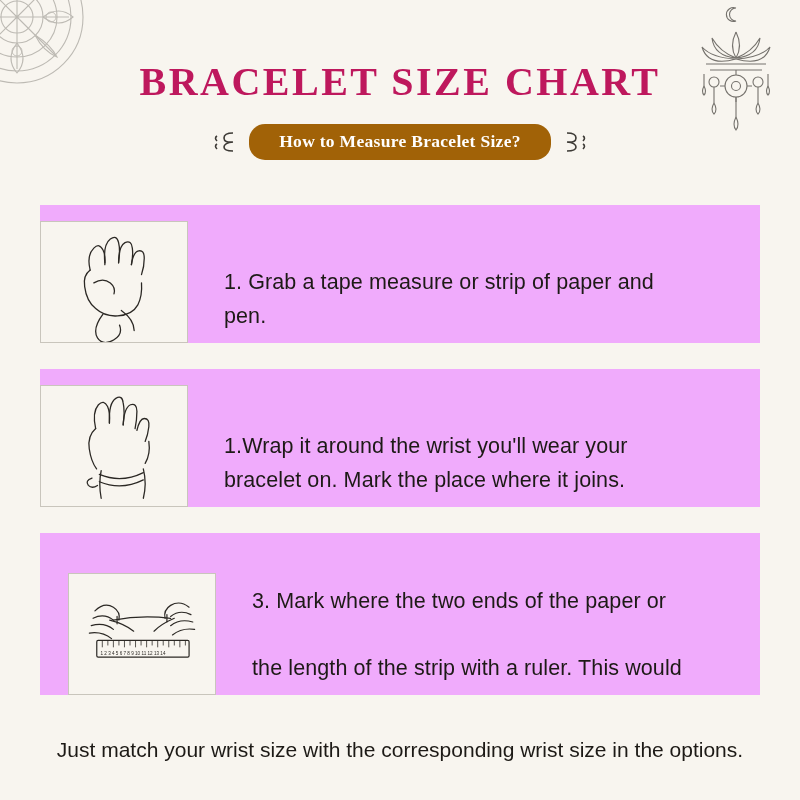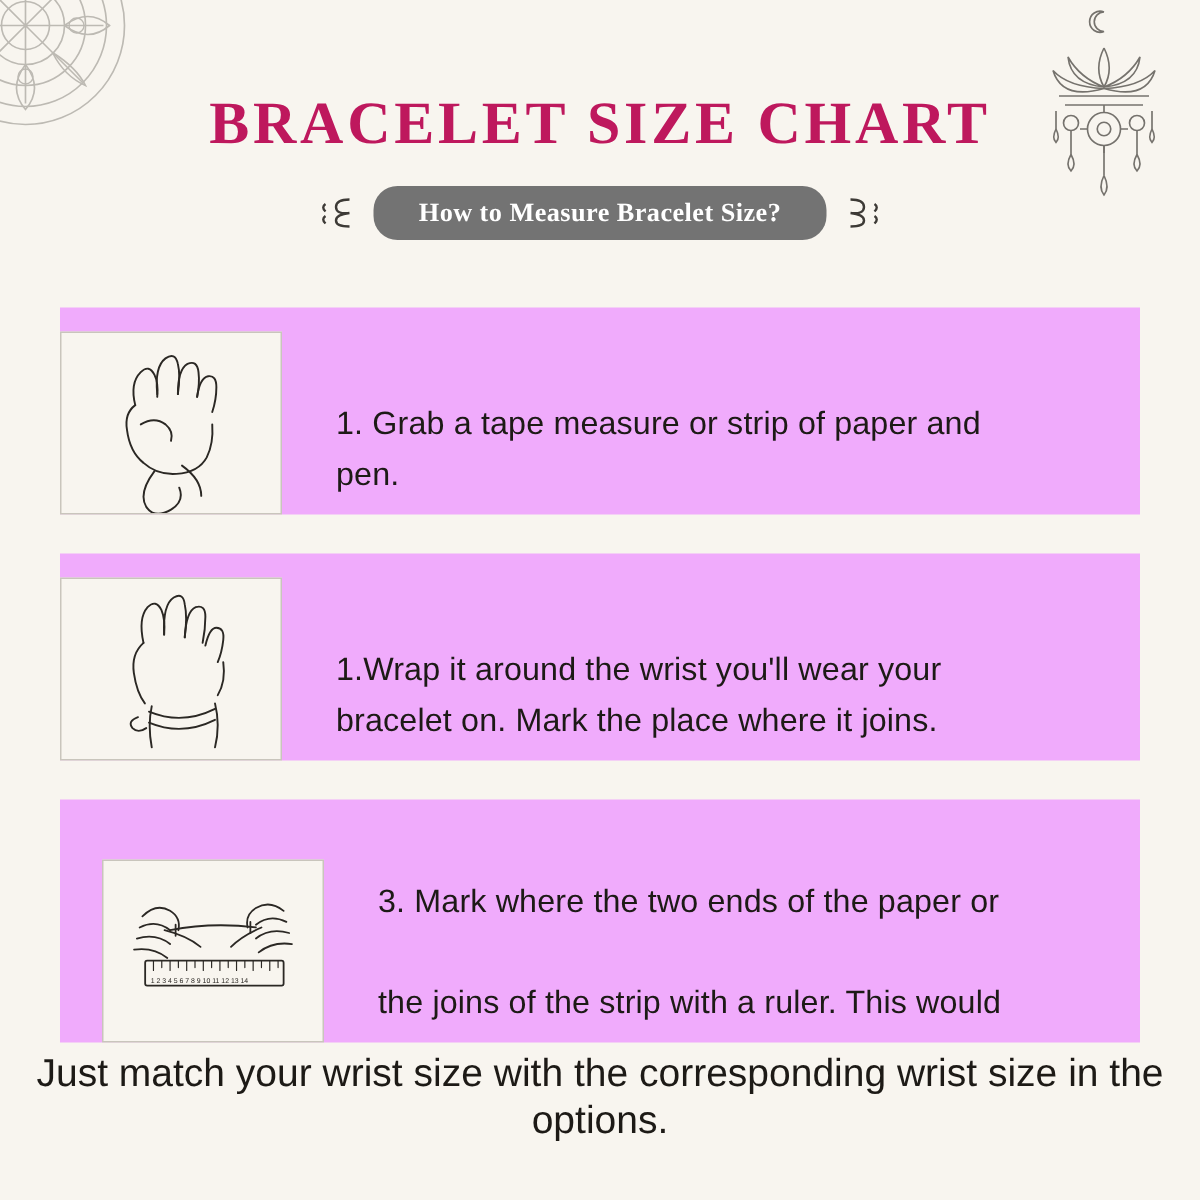--- a/index.html
+++ b/index.html
@@ -58,21 +58,21 @@
     align-items: center;
     justify-content: center;
     gap: 12px;
   }
   .flourish {
     width: 26px;
     height: 26px;
     opacity: 0.85;
   }
   .pill {
-    background: #737373;
+    background: #a16207;
     color: #ffffff;
     border-radius: 16px;
     padding: 7px 30px 8px 30px;
     font-family: "Liberation Serif", serif;
     font-weight: 700;
     font-size: 17.5px;
     letter-spacing: 0.3px;
     white-space: nowrap;
   }
 
@@ -117,21 +117,21 @@
     letter-spacing: 0.1px;
   }
   .step-text p { margin: 0; }
 
   .footer-note {
     position: absolute;
     bottom: 38px;
     left: 0;
     width: 800px;
     text-align: center;
-    font-size: 26px;
+    font-size: 21px;
     color: #1d1a16;
   }
 </style>
 </head>
 <body>
 
 <div class="mandala-tl">
   <svg viewBox="0 0 150 150" width="150" height="150">
     <g fill="none" stroke="#8d8a83" stroke-width="1.1">
       <circle cx="75" cy="75" r="16"></circle>
@@ -304,20 +304,20 @@
         </g>
         <g fill="#2b2824" font-size="5" font-family="Liberation Sans, sans-serif">
           <text x="20" y="88">1 2 3 4 5 6 7 8 9 10 11 12 13 14</text>
         </g>
       </svg>
     </div>
     <div class="step-text">
       <p>
         <span>3. Mark where the two ends of the paper or</span><br>
         <br>
-        <span class="ind">the joins of the strip with a ruler. This would</span><br>
+        <span class="ind">the length of the strip with a ruler. This would</span><br>
       </p>
     </div>
   </div>
 
 </div>
 
 <div class="footer-note">Just match your wrist size with the corresponding wrist size in the options.</div>
 
 </body></html>

